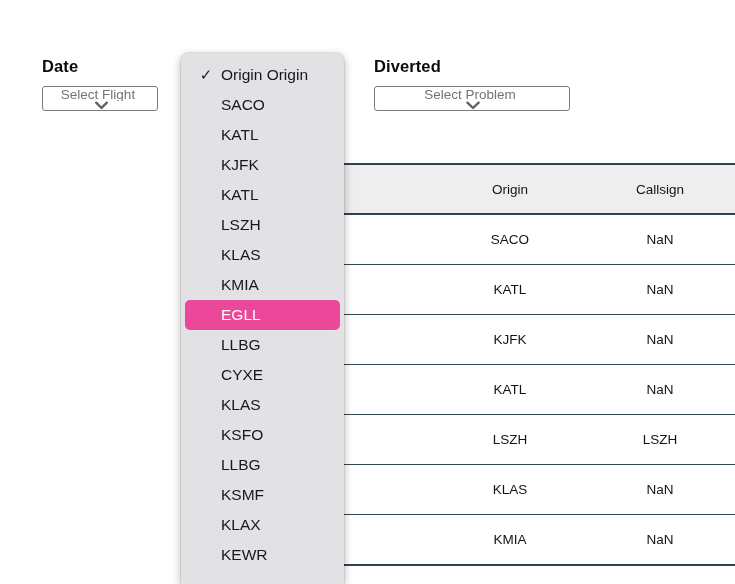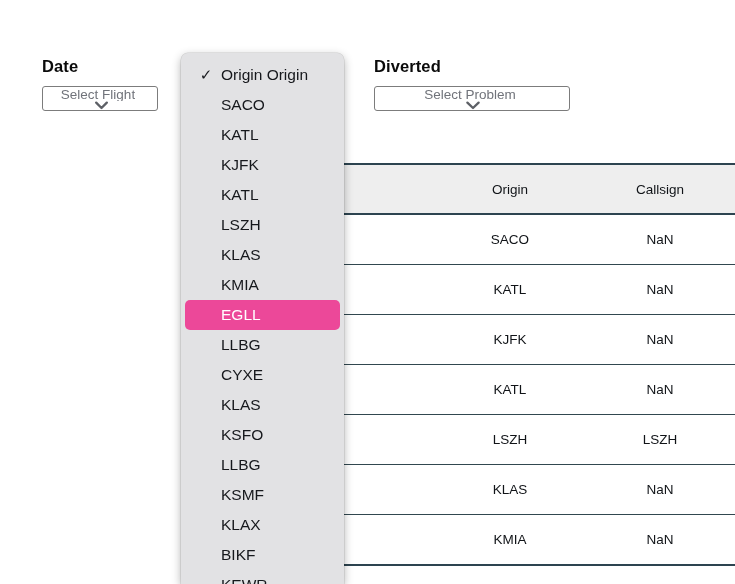--- a/index.html
+++ b/index.html
@@ -277,17 +277,16 @@
       <div class="dd-item"><span>KLAS</span></div>
       <div class="dd-item"><span>KMIA</span></div>
       <div class="dd-item selected"><span>EGLL</span></div>
       <div class="dd-item"><span>LLBG</span></div>
       <div class="dd-item"><span>CYXE</span></div>
       <div class="dd-item"><span>KLAS</span></div>
       <div class="dd-item"><span>KSFO</span></div>
       <div class="dd-item"><span>LLBG</span></div>
       <div class="dd-item"><span>KSMF</span></div>
       <div class="dd-item"><span>KLAX</span></div>
-      <div class="dd-item"><span>BIKF</span></div>
       <div class="dd-item"><span>KEWR</span></div>
     </div>
 
 </div>
 
 </body></html>

